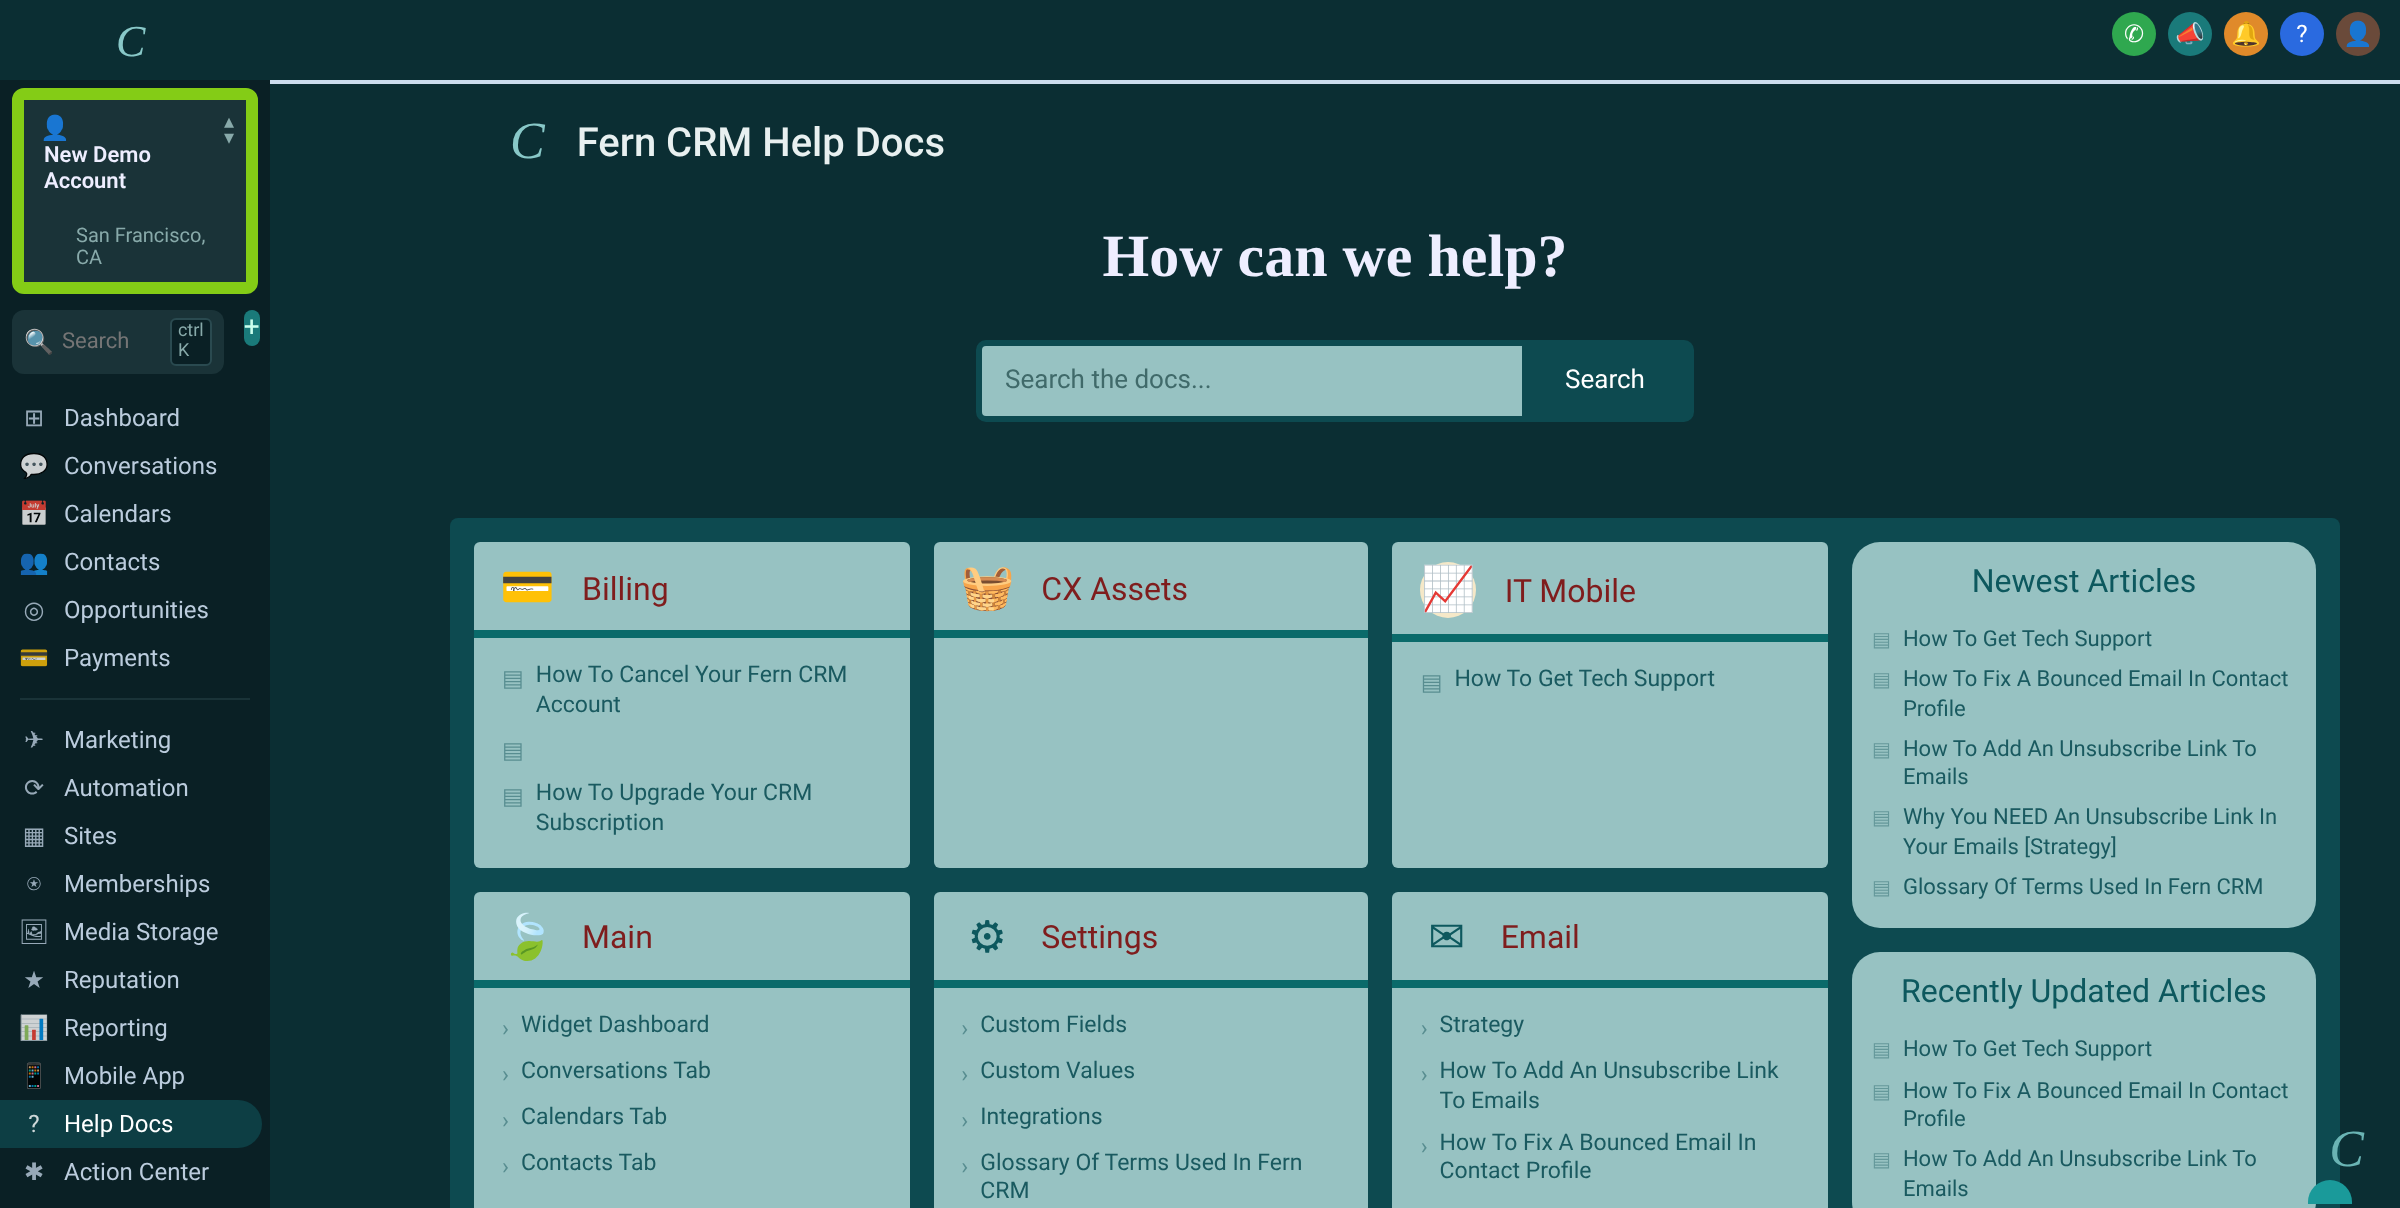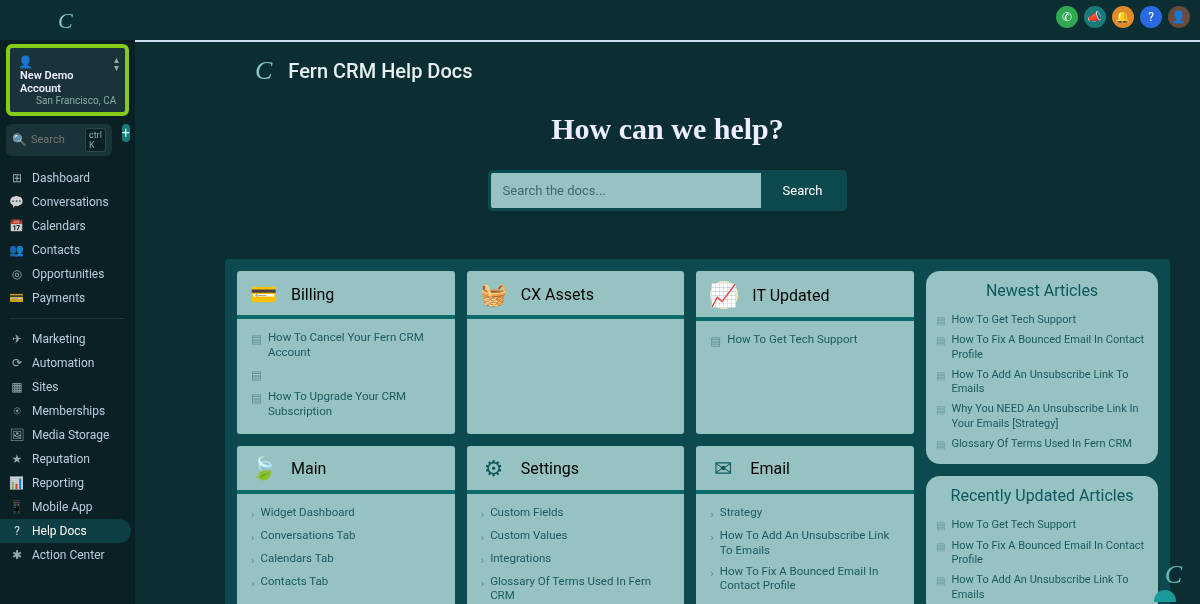--- a/index.html
+++ b/index.html
@@ -1,24 +1,24 @@
 <!DOCTYPE html>
 <html><head>
 <meta charset="utf-8">
 <style>
 * { margin:0; padding:0; box-sizing:border-box; font-family:-apple-system,BlinkMacSystemFont,"Segoe UI",Roboto,sans-serif; }
 body { background:#0b2e33; color:#cde; width:1200px; height:604px; overflow:hidden; position:relative; }
 .top-icons { position:absolute; top:6px; right:10px; display:flex; gap:6px; z-index:10; }
 .circ { width:22px; height:22px; border-radius:50%; display:flex; align-items:center; justify-content:center; cursor:pointer; font-size:12px; color:#fff; }
 .logo-top { position:absolute; top:8px; left:58px; font-family:Georgia,serif; font-size:22px; color:#88c8c8; font-style:italic; cursor:pointer; }
 .sidebar { position:absolute; top:40px; left:0; width:135px; height:564px; background:#0a2025; color:#9db; font-size:12px; }
-.acct-box { background:#1a3338; margin:4px 6px; border-radius:6px; padding:6px 8px; position:relative; border:4px solid #84cc16; cursor:pointer; }
+.acct-box { background:#1a3338; margin:4px 6px; border-radius:6px; padding:6px 8px; position:relative; border:6px solid #84cc16; cursor:pointer; }
 .acct-icn { display:inline-block; width:14px; height:14px; vertical-align:middle; }
 .acct-title { font-weight:600; color:#eef; font-size:11px; display:inline-block; vertical-align:middle; margin-left:2px; }
-.acct-sub { color:#8aa; font-size:10px; margin-left:18px; }
+.acct-sub { color:#8aa; font-size:10px; margin-left:18px;margin-top:16px; }
 .acct-chev { position:absolute; right:6px; top:8px; color:#8aa; font-size:10px; line-height:8px; }
 .search-box { background:#1a3338; margin:4px 6px; border-radius:6px; padding:4px 6px; display:flex; align-items:center; gap:4px; cursor:text; }
 .search-box input { background:transparent; border:none; outline:none; color:#cde; font-size:11px; flex:1; width:50px; }
 .kbd { background:#0a2025; border:1px solid #2a4a50; border-radius:3px; font-size:9px; padding:1px 3px; color:#8aa; }
 .plus-btn { background:#1a7a7a; width:18px; height:18px; border-radius:4px; display:flex; align-items:center; justify-content:center; margin:4px 6px 4px auto; cursor:pointer; color:#cfe; font-size:14px; }
 .side-row { display:flex; gap:4px; }
 .nav { margin-top:6px; }
 .nav-item { display:flex; align-items:center; gap:8px; padding:5px 10px; cursor:pointer; color:#bcd; font-size:12px; }
 .nav-item.active { background:#0d3e44; color:#fff; border-radius:0 12px 12px 0; margin-right:4px; }
 .nav-sep { border-top:1px solid #1a3338; margin:8px 10px; }
@@ -34,21 +34,21 @@
 .hero h1 { color:#eef; font-size:30px; font-weight:700;font-family:Liberation Serif, serif; }
 .search-wrap { display:inline-flex; margin-top:24px; border:3px solid #0d4a50; border-radius:5px; background:#97c2c2; }
 .search-wrap input { width:270px; padding:10px 12px; border:none; outline:none; background:transparent; color:#305; font-size:13px; }
 .search-wrap input::placeholder { color:#406a6a; }
 .search-wrap button { background:#0d4a50; color:#fff; border:none; padding:0 22px; font-size:13px; cursor:pointer; }
 .content { background:#0d4a50; margin:24px 30px 0 90px; padding:12px; border-radius:4px; display:flex; gap:12px; }
 .col-cats { flex:1; display:grid; grid-template-columns:1fr 1fr 1fr; gap:12px; align-content:start; }
 .cat { background:#97c2c2; border-radius:3px; display:flex; flex-direction:column; color:#0d4a50; min-height:0; }
 .cat-hd { display:flex; align-items:center; gap:14px; padding:10px 14px 8px; border-bottom:4px solid #0a6a6a; }
 .cat-hd-ic { width:26px; height:26px; display:flex; align-items:center; justify-content:center; font-size:22px; color:#0d585e; }
-.cat-hd-t { color:#000000; font-size:16px; }
+.cat-hd-t { color:#7f1d1d; font-size:16px; }
 .cat-bd { padding:8px 14px 12px; }
 .cat-a { display:flex; align-items:flex-start; gap:6px; padding:3px 0; font-size:11.5px; color:#1a5a60; cursor:pointer; line-height:1.3; }
 .cat-a .bi { opacity:.5; flex-shrink:0; margin-top:2px; }
 .col-side { width:232px; display:flex; flex-direction:column; gap:12px; }
 .side-box { background:#97c2c2; border-radius:14px; color:#0d4a50; }
 .side-box-h { text-align:center; color:#0d585e; font-size:16px; padding:10px 8px 6px; }
 .side-box-b { padding:4px 10px 10px; }
 .side-a { display:flex; gap:6px; padding:3px 0; font-size:11px; color:#1a5a60; cursor:pointer; line-height:1.3; }
 .side-a .bi { opacity:.4; flex-shrink:0; margin-top:1px; font-size:10px; }
 .float-logo { position:absolute; bottom:14px; right:18px; font-family:Georgia,serif; font-size:26px; color:#6ab4b4; font-style:italic; cursor:pointer; }
@@ -191,21 +191,21 @@
         <div class="cat">
           <div class="cat-hd">
             <span class="cat-hd-ic" style="">🧺</span>
             <span class="cat-hd-t">CX Assets</span>
           </div>
           <div class="cat-bd"></div>
         </div>
         <div class="cat">
           <div class="cat-hd">
             <span class="cat-hd-ic" style="background:#f5e8c8;border-radius:50%;width:28px;height:28px;">📈</span>
-            <span class="cat-hd-t">IT Updated</span>
+            <span class="cat-hd-t">IT Mobile</span>
           </div>
           <div class="cat-bd">
             <div class="cat-a">
               <span class="bi">▤</span>
               <span>How To Get Tech Support</span>
             </div>
           </div>
         </div>
         <div class="cat">
           <div class="cat-hd">

